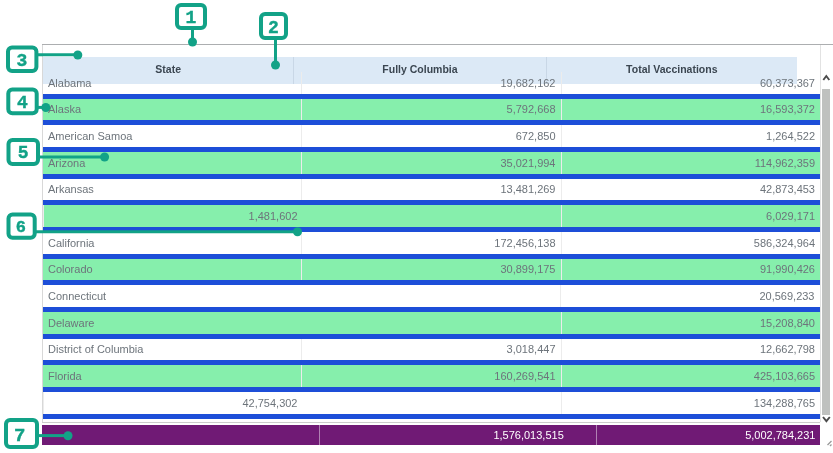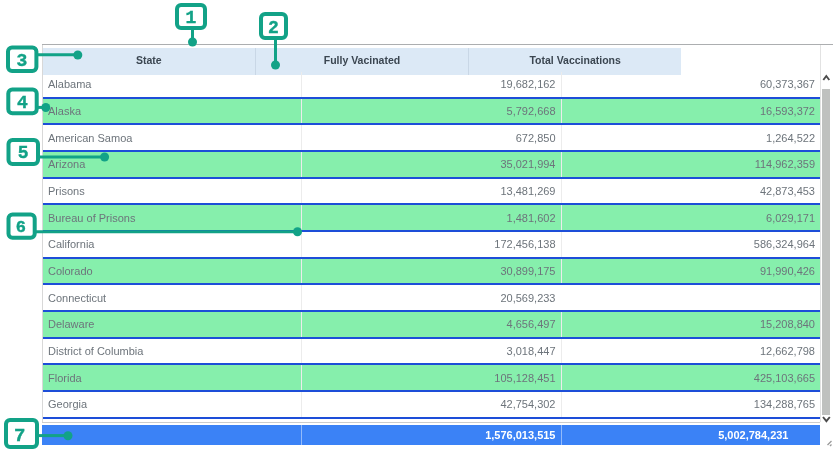--- a/index.html
+++ b/index.html
@@ -3,56 +3,56 @@
 <meta charset="utf-8">
 <style>
   html,body{margin:0;padding:0;}
   #stage{position:relative;width:833px;height:453px;background:#ffffff;overflow:hidden;
          font-family:"Liberation Sans",sans-serif;}
   .abs{position:absolute;}
   
   #topborder{left:42px;top:43.7px;width:791px;height:1.7px;background:#acaeb0;}
   #leftborder{left:42px;top:45.4px;width:1px;height:377px;background:#d8d8d8;}
   #rightline{left:819.5px;top:45.4px;width:1px;height:377px;background:#e2e2e2;}
-  #hdr{left:43px;top:48px;width:638px;height:26.6px;background:#dce9f6;display:flex;}
+  #hdr{left:43px;top:57px;width:754px;height:26.6px;background:#dce9f6;display:flex;}
   .hc{height:100%;display:flex;align-items:center;justify-content:center;
       font-size:10.5px;font-weight:bold;color:#3b4651;padding-bottom:2px;box-sizing:border-box;}
   .hc2{border-left:1px solid #c9d7e6;}
   #body{left:43px;top:72px;width:777px;height:346.7px;}
-  .row{width:777px;height:26.67px;box-sizing:border-box;border-bottom:2px solid #1d4ed8;
-       display:flex;font-size:11px;color:#6d747b;}
+  .row{width:777px;height:26.67px;box-sizing:border-box;border-bottom:5px solid #1d4ed8;
+       display:flex;font-size:11px;color:#6d747b;justify-content:space-between;}
   .alt{background:#86efac;}
   .c1{width:258px;display:flex;align-items:center;padding-left:5px;box-sizing:border-box;}
   .c2{width:260px;display:flex;align-items:center;justify-content:flex-end;
       padding-right:5.5px;box-sizing:border-box;border-left:1px solid #ececec;}
   .c3{width:259px;display:flex;align-items:center;justify-content:flex-end;
       padding-right:5px;box-sizing:border-box;border-left:1px solid #ececec;}
   #midline{left:42px;top:422.2px;width:778px;height:1px;background:#cccccc;}
-  #footer{left:42px;top:425px;width:778px;height:19.6px;background:#3b82f6;display:flex;
-          font-size:11px;font-weight:bold;color:#ffffff;}
+  #footer{left:42px;top:425px;width:778px;height:19.6px;background:#701a75;display:flex;
+          font-size:11px;font-weight:normal;color:#ffffff;gap:27px;}
   .f1{width:259px;box-sizing:border-box;}
   .f2{width:260px;display:flex;align-items:center;justify-content:flex-end;
       padding-right:5.5px;box-sizing:border-box;border-left:1px solid rgba(255,255,255,.45);}
   .f3{width:232px;display:flex;align-items:center;justify-content:flex-end;
       padding-right:4.5px;box-sizing:border-box;border-left:1px solid rgba(255,255,255,.45);}
   
   #sbthumb{left:822px;top:88.5px;width:8.3px;height:326px;background:#bfc1bf;}
   
   #overlay{left:0;top:0;width:833px;height:453px;}
 </style>
 </head>
 <body>
 <div id="stage">
   <div class="abs" id="topborder"></div>
   <div class="abs" id="leftborder"></div>
   <div class="abs" id="rightline"></div>
 
   <div class="abs" id="hdr">
     <div class="hc" style="width:258px;">State</div>
-    <div class="hc hc2" style="width:260px;">Fully Vacinated</div>
+    <div class="hc hc2" style="width:260px;">Fully Columbia</div>
     <div class="hc hc2" style="width:259px;">Total Vaccinations</div>
   </div>
 
   <div class="abs" id="body">
     <div class="row">
         <div class="c1">Alabama</div>
         <div class="c2">19,682,162</div>
         <div class="c3">60,373,367</div>
       </div>
     <div class="row alt">
@@ -64,60 +64,57 @@
         <div class="c1">American Samoa</div>
         <div class="c2">672,850</div>
         <div class="c3">1,264,522</div>
       </div>
     <div class="row alt">
         <div class="c1">Arizona</div>
         <div class="c2">35,021,994</div>
         <div class="c3">114,962,359</div>
       </div>
     <div class="row">
-        <div class="c1">Prisons</div>
+        <div class="c1">Arkansas</div>
         <div class="c2">13,481,269</div>
         <div class="c3">42,873,453</div>
       </div>
     <div class="row alt">
-        <div class="c1">Bureau of Prisons</div>
         <div class="c2">1,481,602</div>
         <div class="c3">6,029,171</div>
       </div>
     <div class="row">
         <div class="c1">California</div>
         <div class="c2">172,456,138</div>
         <div class="c3">586,324,964</div>
       </div>
     <div class="row alt">
         <div class="c1">Colorado</div>
         <div class="c2">30,899,175</div>
         <div class="c3">91,990,426</div>
       </div>
     <div class="row">
         <div class="c1">Connecticut</div>
         <div class="c2">20,569,233</div>
       </div>
     <div class="row alt">
         <div class="c1">Delaware</div>
-        <div class="c2">4,656,497</div>
         <div class="c3">15,208,840</div>
       </div>
     <div class="row">
         <div class="c1">District of Columbia</div>
         <div class="c2">3,018,447</div>
         <div class="c3">12,662,798</div>
       </div>
     <div class="row alt">
         <div class="c1">Florida</div>
-        <div class="c2">105,128,451</div>
+        <div class="c2">160,269,541</div>
         <div class="c3">425,103,665</div>
       </div>
     <div class="row">
-        <div class="c1">Georgia</div>
         <div class="c2">42,754,302</div>
         <div class="c3">134,288,765</div>
       </div>
   </div>
 
   <div class="abs" id="midline"></div>
 
   <div class="abs" id="footer">
     <div class="f1"></div>
     <div class="f2">1,576,013,515</div>

